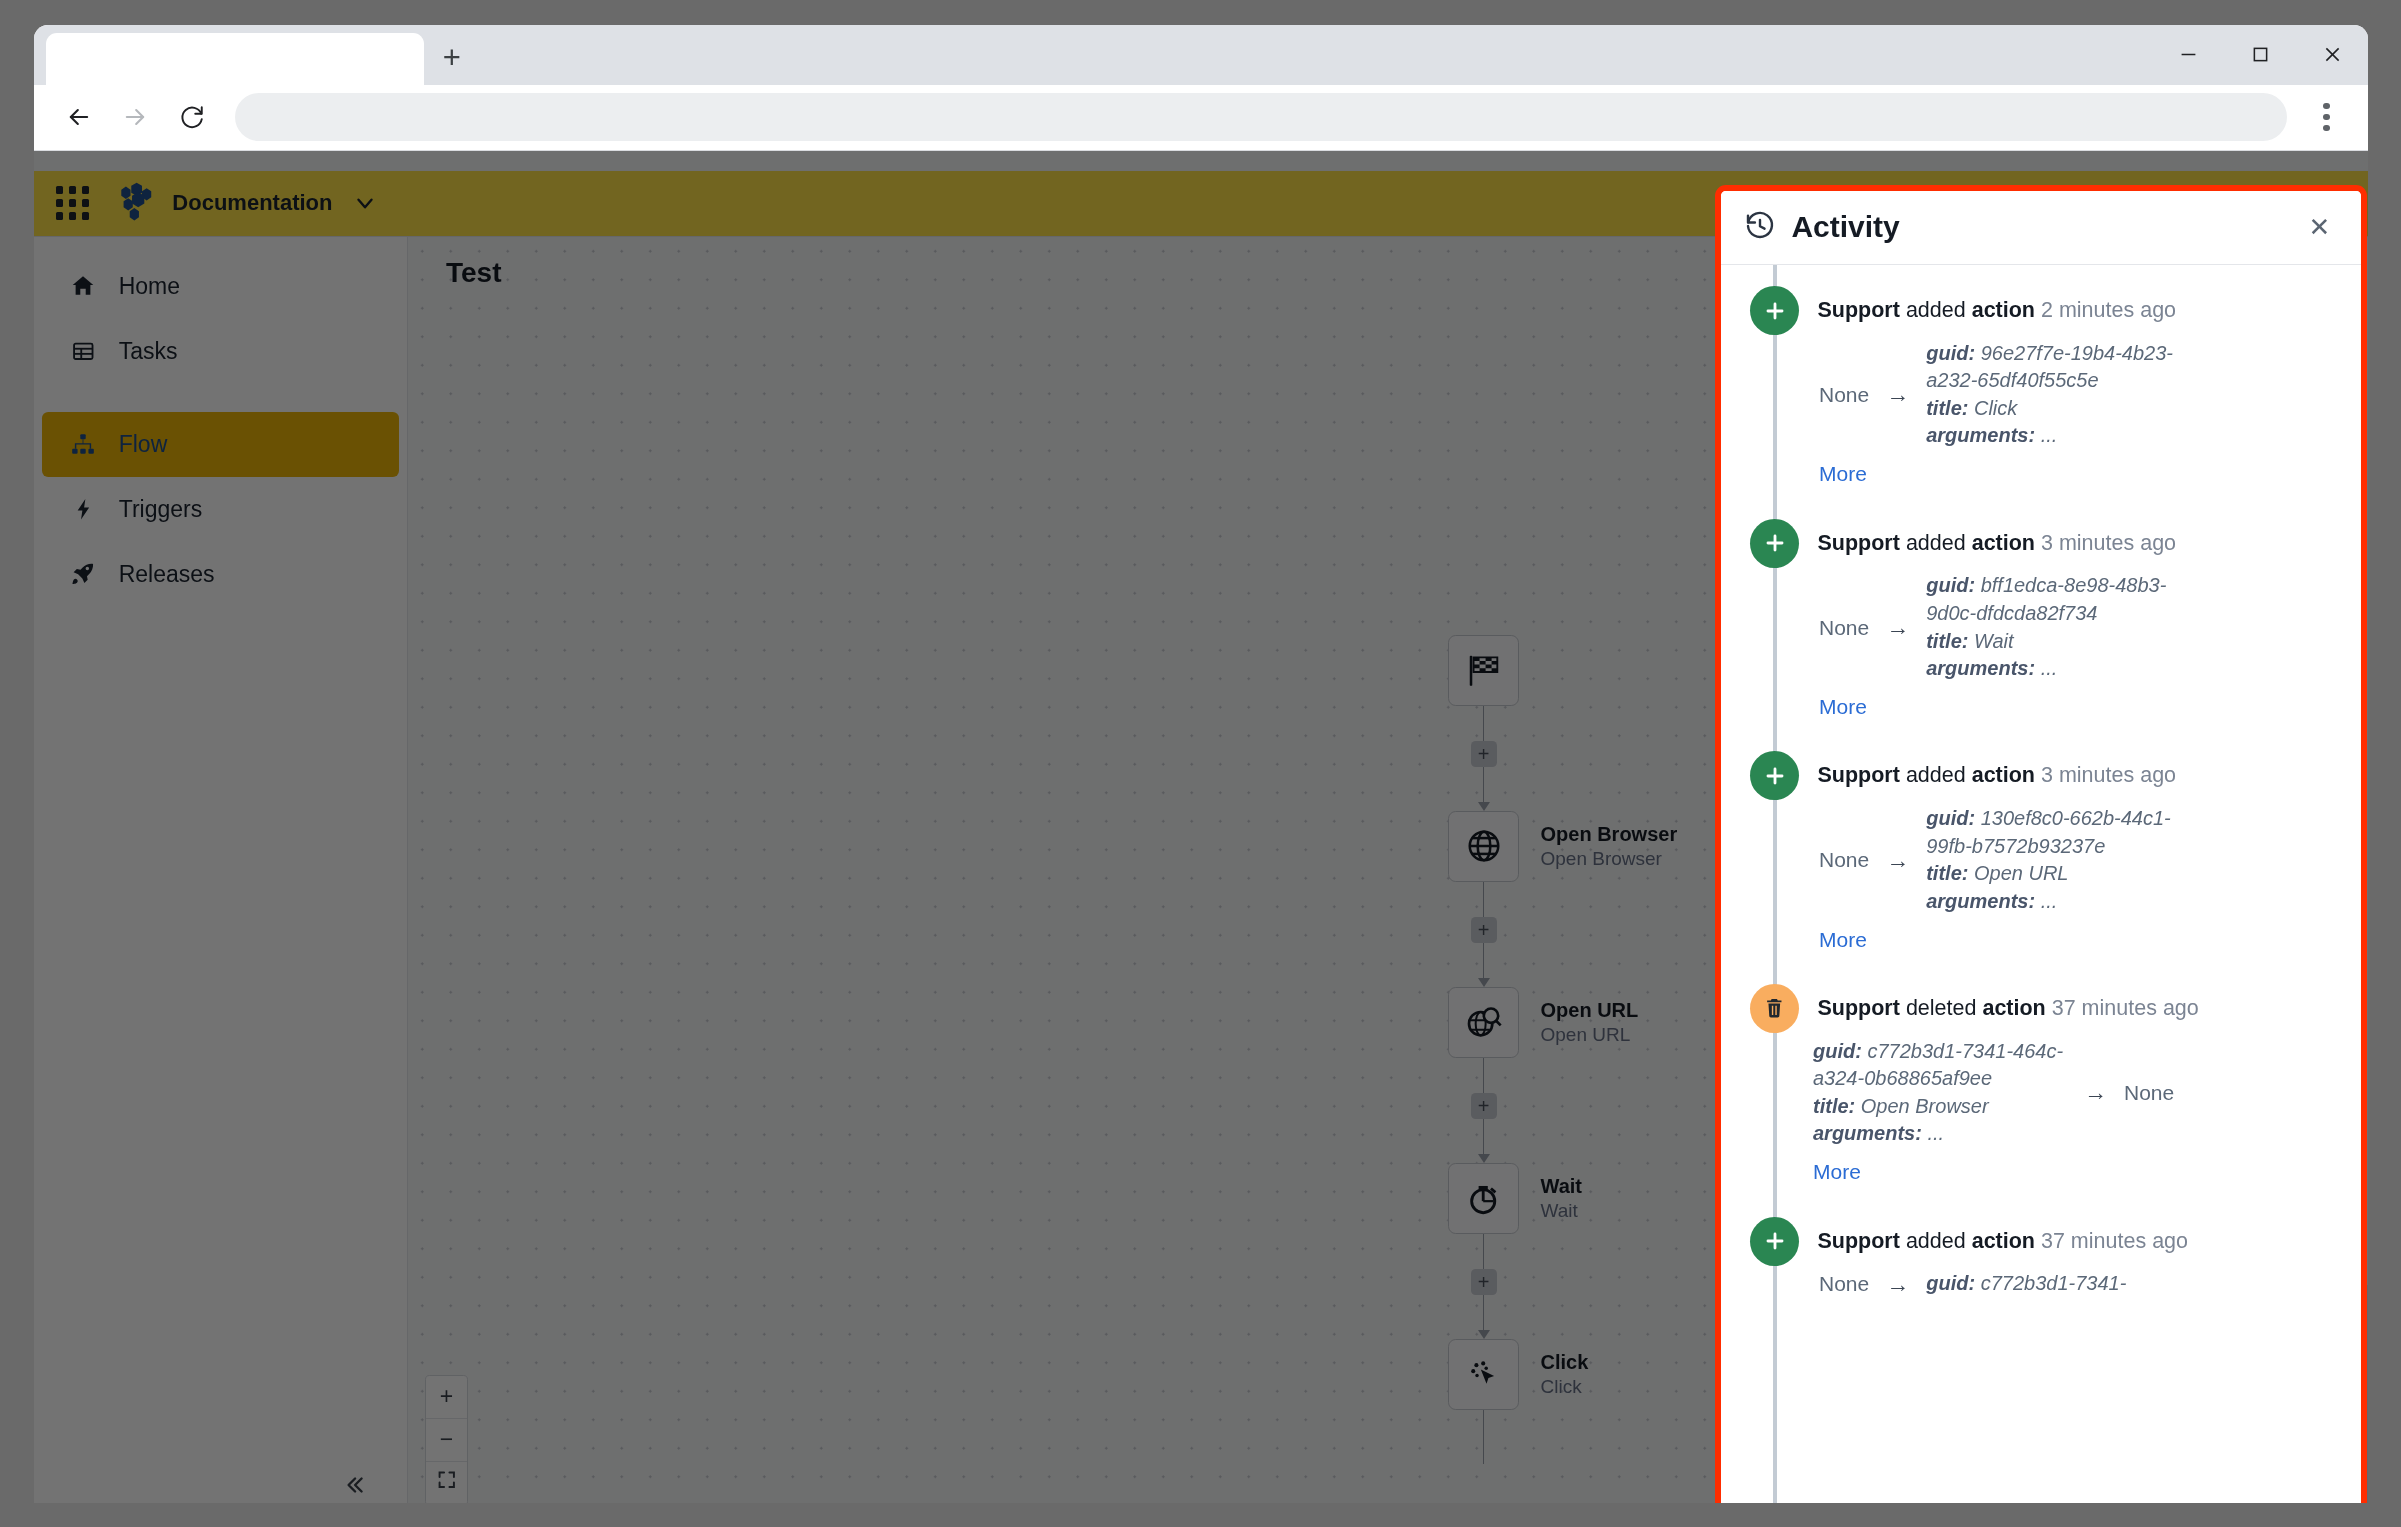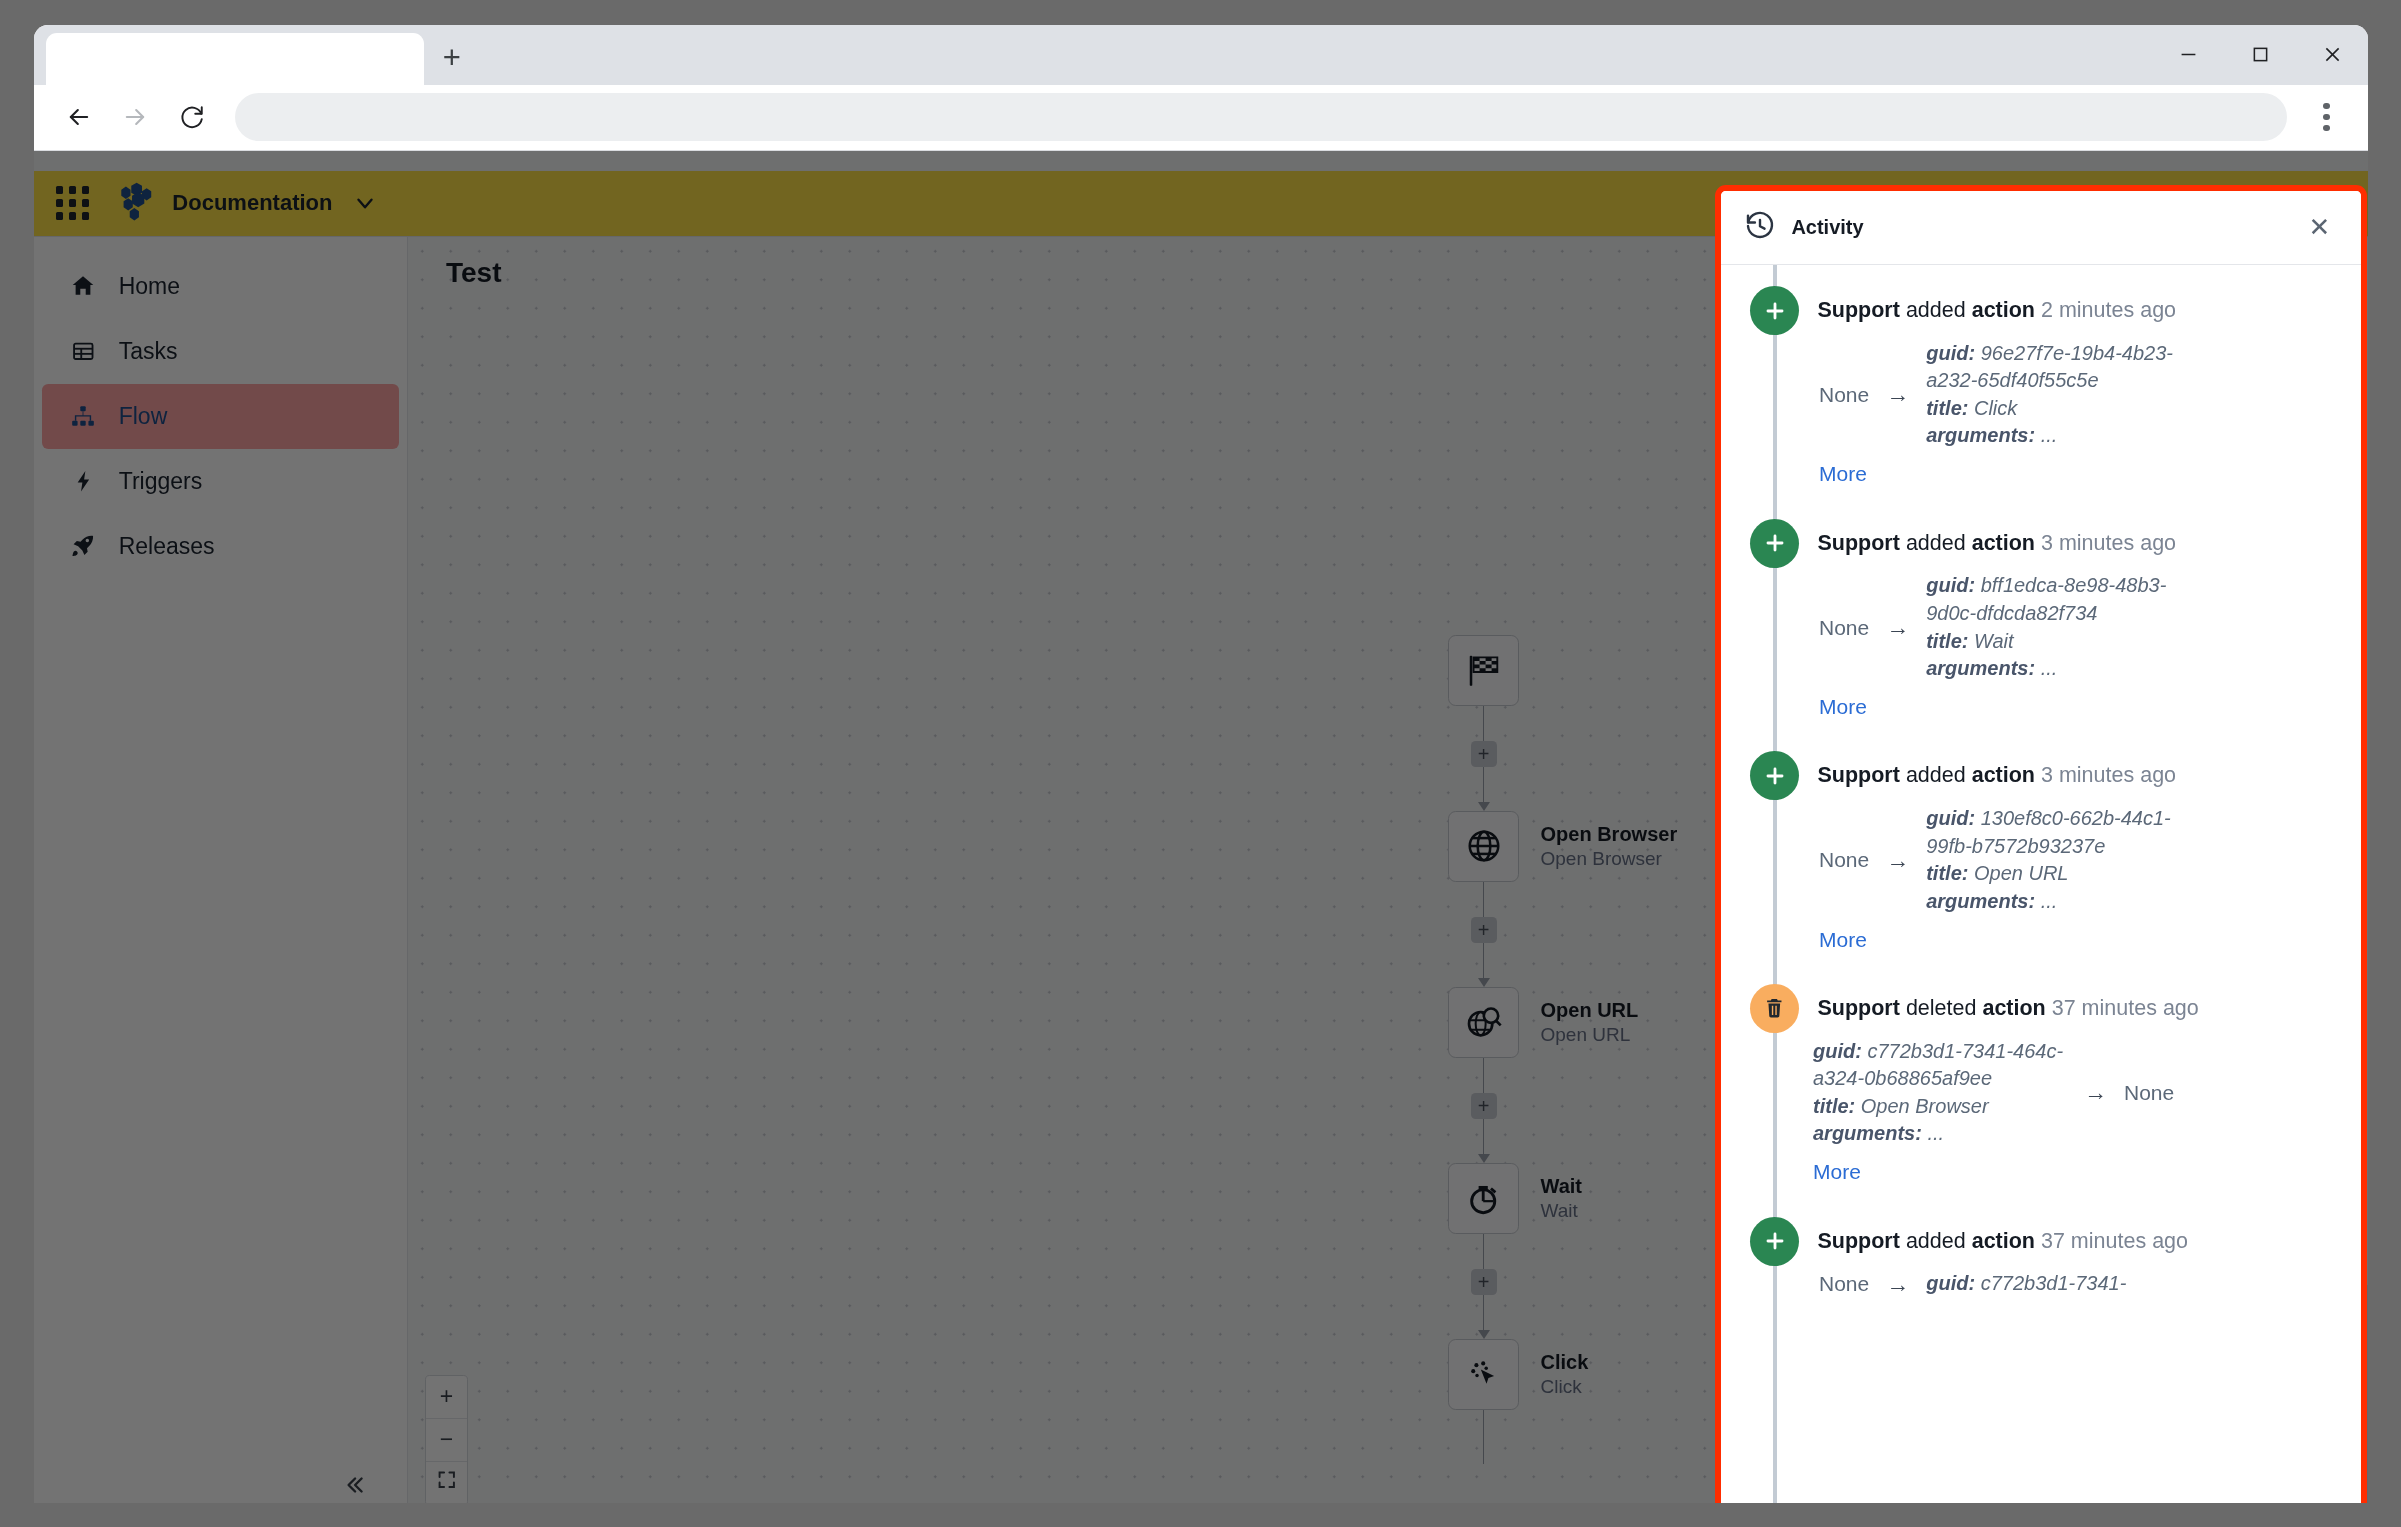--- a/index.html
+++ b/index.html
@@ -133,21 +133,21 @@
     display: flex; align-items: center;
     gap: 20px;
     height: 65px;
     margin: 0 7.7px;
     padding-left: 26px;
     border-radius: 6.2px;
     font-size: 23px;
     color: #1c2430;
     cursor: pointer;
   }
-  .nav-item.active { background: #fca5a5; color: #1f4e8c; }
+  .nav-item.active { background: #eab308; color: #1f4e8c; margin-top: 28px; }
   .nav-item.active .nav-label { color: #1f4e8c; }
   .nav-icon { width: 31px; display: flex; align-items: center; justify-content: center; }
 
   #settings-row {
     display: flex; align-items: center; gap: 20px;
     height: 74px; padding-left: 34px;
     font-size: 23px; color: #1c2430;
     border-bottom: 0.8px solid #e2e4e8;
     cursor: pointer;
   }
@@ -242,21 +242,21 @@
   }
   #activity-header {
     height: 74px;
     flex: 0 0 74px;
     display: flex; align-items: center;
     padding: 0 23px;
     gap: 15.4px;
     border-bottom: 0.8px solid #e4e6ea;
     background: #ffffff;
   }
-  #activity-title { font-size: 20px; font-weight: bold; color: #151b24; flex: 1; }
+  #activity-title { font-size: 30px; font-weight: bold; color: #151b24; flex: 1; }
   #activity-close { font-size: 26px; color: #5b6572; cursor: pointer; line-height: 1; padding: 4.6px 7.7px; }
 
   #activity-scroll {
     flex: 1;
     overflow-y: auto;
     position: relative;
     padding: 21.5px 0 0 0;
   }
   #activity-scroll::-webkit-scrollbar { width: 12.3px; }
   #activity-scroll::-webkit-scrollbar-track { background: #ffffff; }

